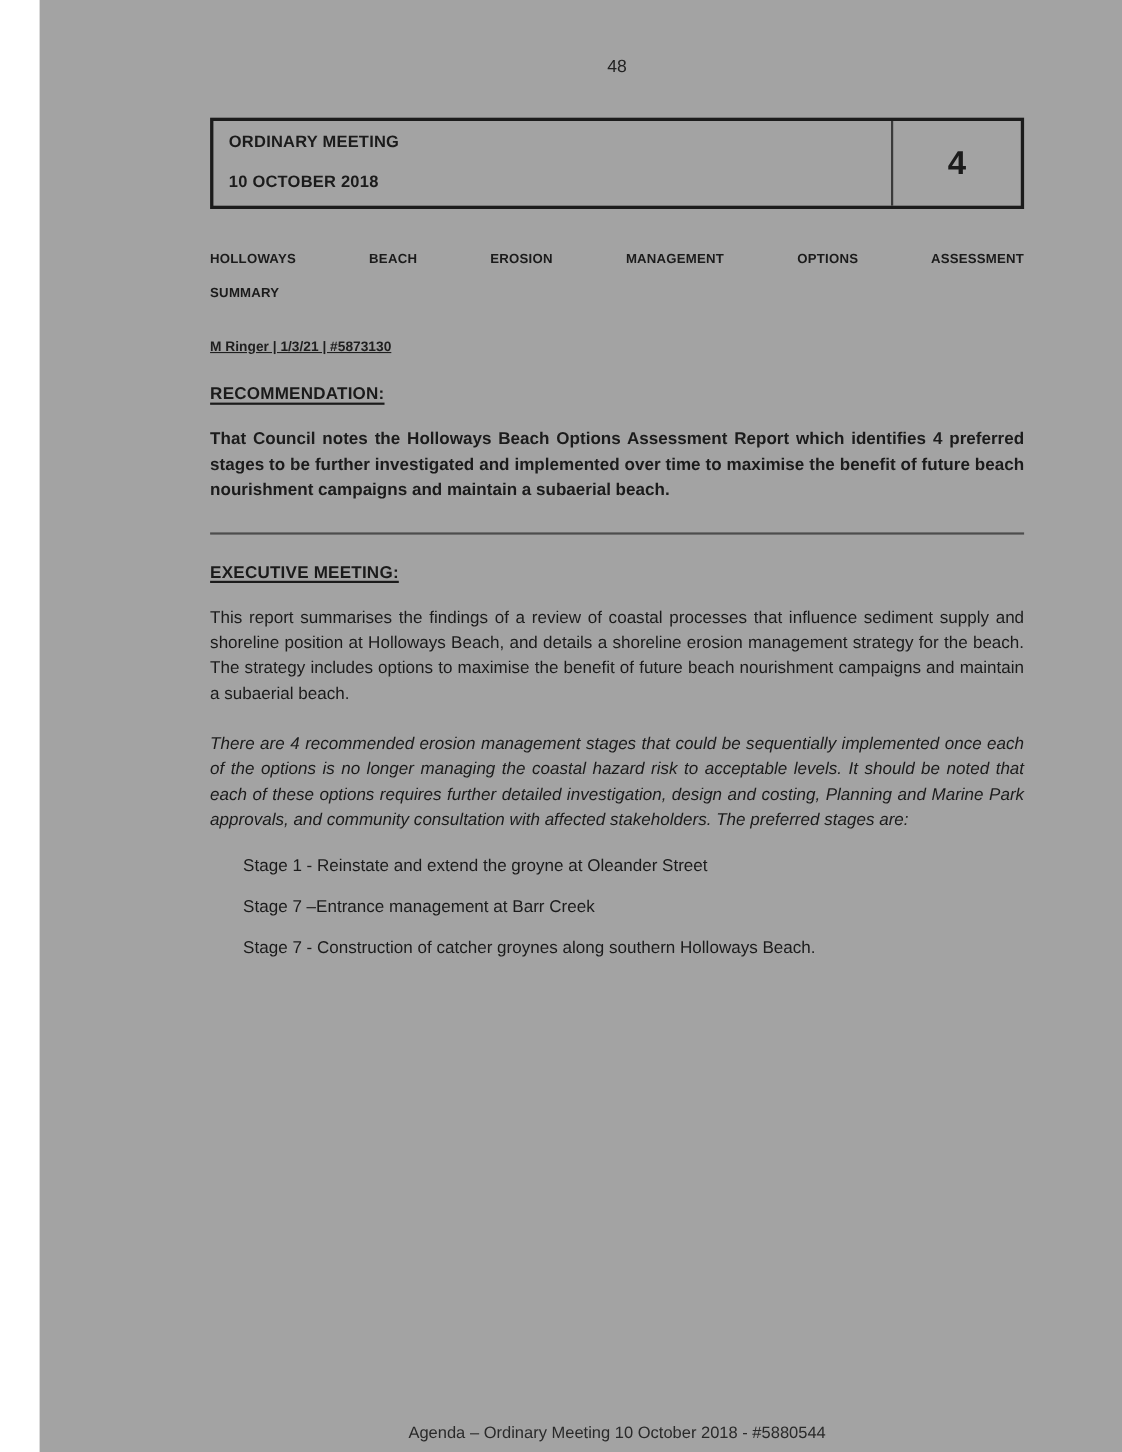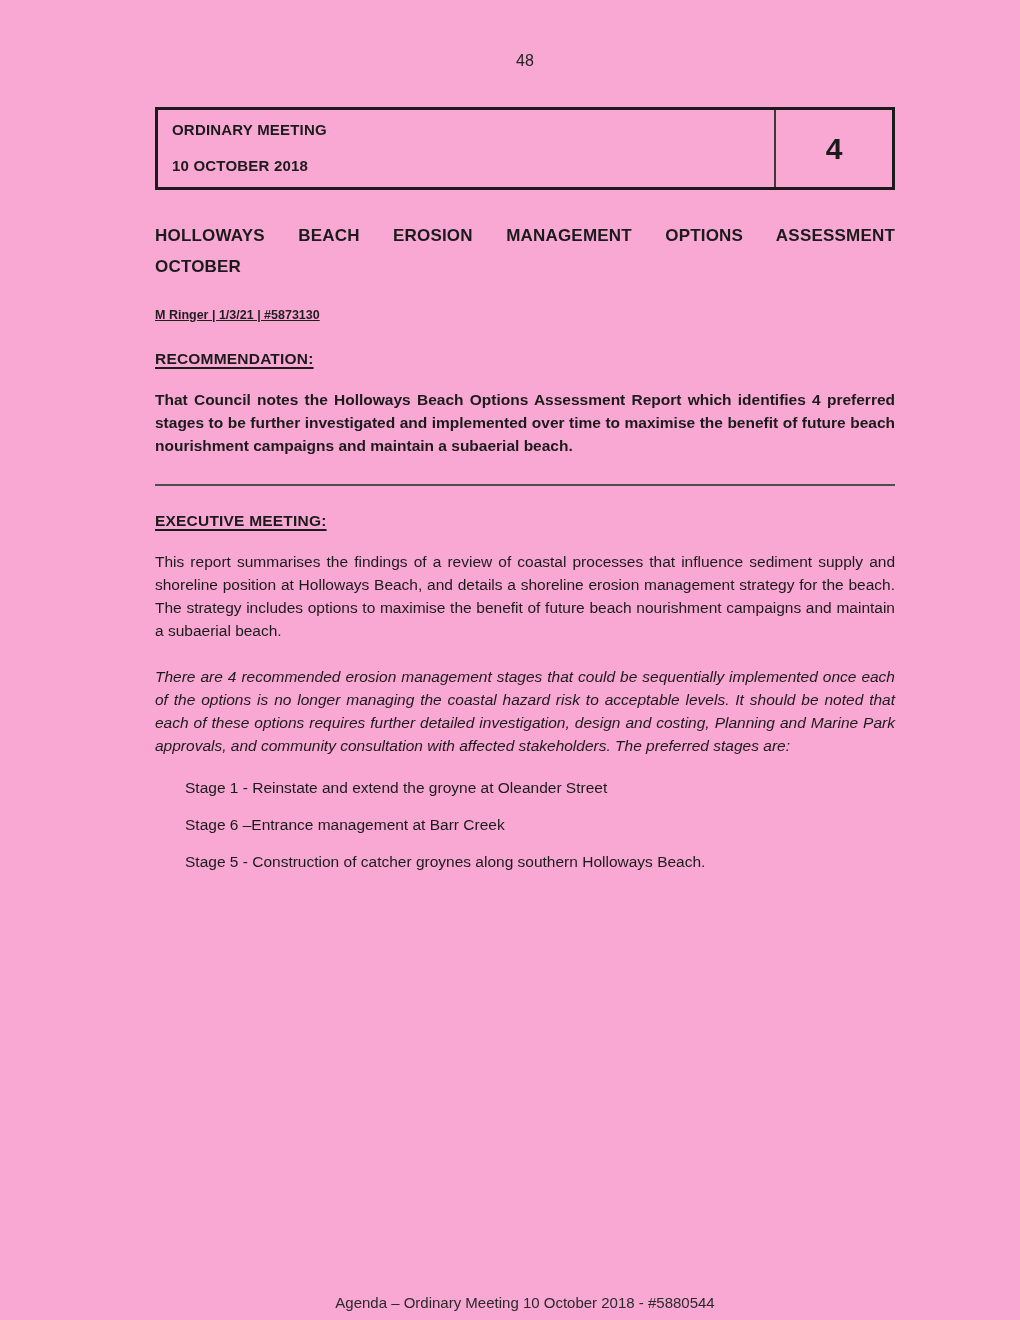--- a/index.html
+++ b/index.html
@@ -7,21 +7,22 @@
   body {
     width: 1020px;
     height: 1320px;
     position: relative;
     font-family: "Liberation Sans", sans-serif;
     color: #1b1b1b;
   }
   .page {
     position: absolute;
     inset: 0;
-    background: #f9a8d4;
+    background: #a3a3a3;
+    margin-left: 36px;
   }
   .content {
     position: absolute;
     left: 155px;
     top: 52px;
     width: 740px;
   }
   .page-number {
     text-align: center;
     font-size: 16px;
@@ -50,21 +51,21 @@
     border-left: 2px solid #3a3a3a;
     display: flex;
     align-items: center;
     justify-content: center;
     font-weight: bold;
     font-size: 30px;
   }
   .report-title {
     margin-top: 30px;
     font-weight: bold;
-    font-size: 17px;
+    font-size: 12px;
     line-height: 31px;
     letter-spacing: 0.2px;
   }
   .title-line-1 {
     text-align: justify;
     text-align-last: justify;
   }
   .byline {
     margin-top: 26px;
     font-weight: bold;
@@ -129,40 +130,40 @@
     <div class="header-box">
       <div class="hb-left">
         <div>ORDINARY MEETING</div>
         <div>10 OCTOBER 2018</div>
       </div>
       <div class="hb-right">4</div>
     </div>
 
     <div class="report-title">
       <div class="title-line-1">HOLLOWAYS BEACH EROSION MANAGEMENT OPTIONS ASSESSMENT</div>
-      <div class="title-line-2">OCTOBER</div>
+      <div class="title-line-2">SUMMARY</div>
     </div>
 
     <div class="byline">M Ringer | 1/3/21 | #5873130</div>
 
     <div class="section-heading">RECOMMENDATION:</div>
 
     <div class="para bold">That Council notes the Holloways Beach Options Assessment Report which identifies 4 preferred stages to be further investigated and implemented over time to maximise the benefit of future beach nourishment campaigns and maintain a subaerial beach.</div>
 
     <hr class="divider">
 
     <div class="section-heading exec-heading">EXECUTIVE MEETING:</div>
 
     <div class="para">This report summarises the findings of a review of coastal processes that influence sediment supply and shoreline position at Holloways Beach, and details a shoreline erosion management strategy for the beach. The strategy includes options to maximise the benefit of future beach nourishment campaigns and maintain a subaerial beach.</div>
 
     <div class="para para-gap">There are 4 recommended erosion management stages that could be sequentially implemented once each of the options is no longer managing the coastal hazard risk to acceptable levels. It should be noted that each of these options requires further detailed investigation, design and costing, Planning and Marine Park approvals, and community consultation with affected stakeholders. The preferred stages are:</div>
 
     <div class="stage-list">
       <div class="stage-item">Stage 1 - Reinstate and extend the groyne at Oleander Street</div>
-      <div class="stage-item">Stage 6 –Entrance management at Barr Creek</div>
-      <div class="stage-item">Stage 5 - Construction of catcher groynes along southern Holloways Beach.</div>
+      <div class="stage-item">Stage 7 –Entrance management at Barr Creek</div>
+      <div class="stage-item">Stage 7 - Construction of catcher groynes along southern Holloways Beach.</div>
     </div>
 
 
   </div>
 
   <div class="footer">Agenda – Ordinary Meeting 10 October 2018 - #5880544</div>
 </div>
 
 </body></html>

